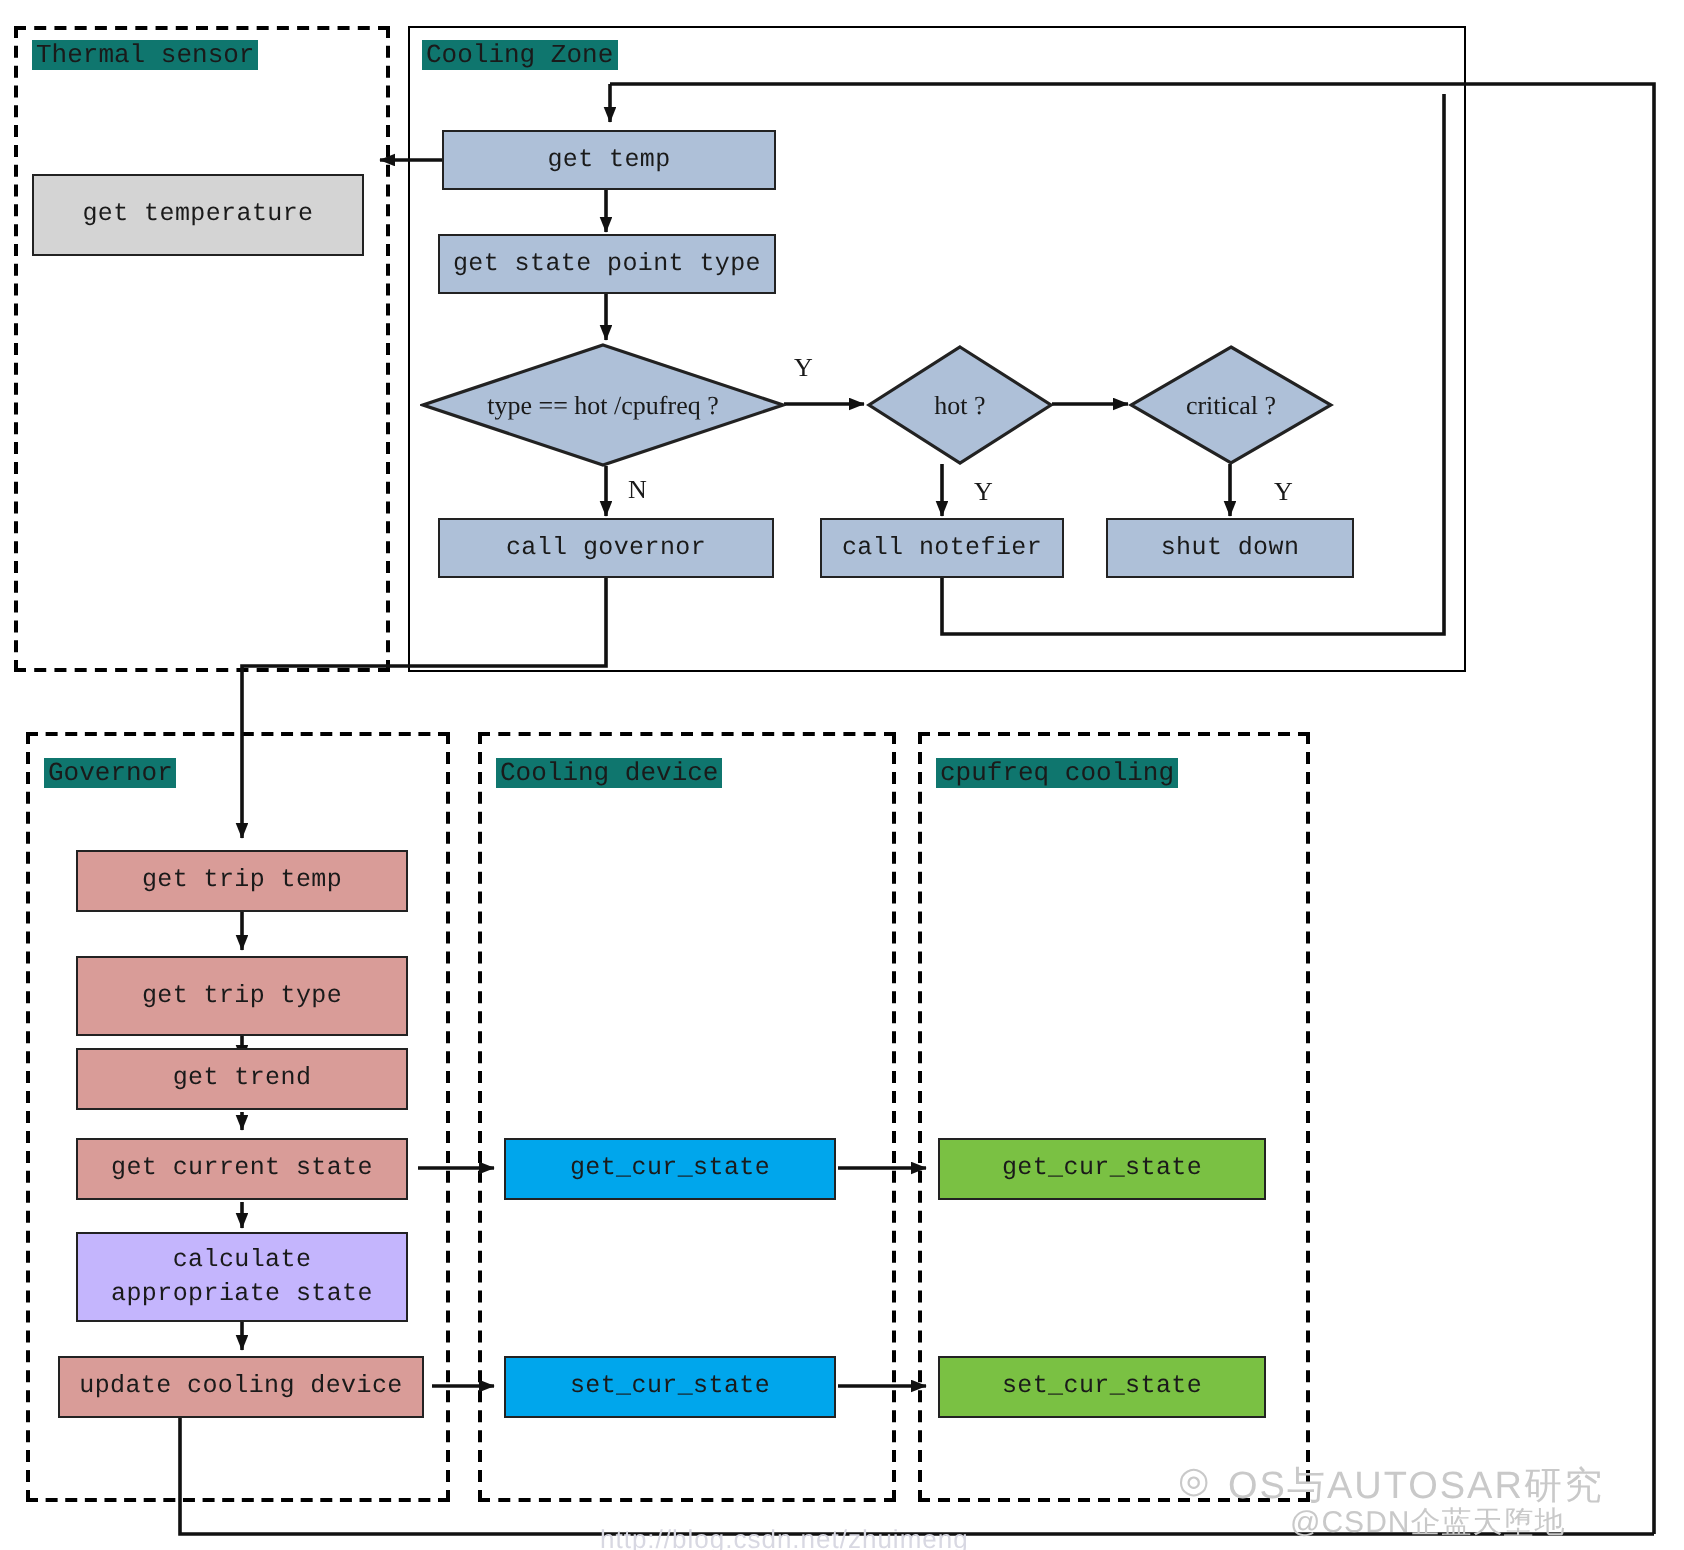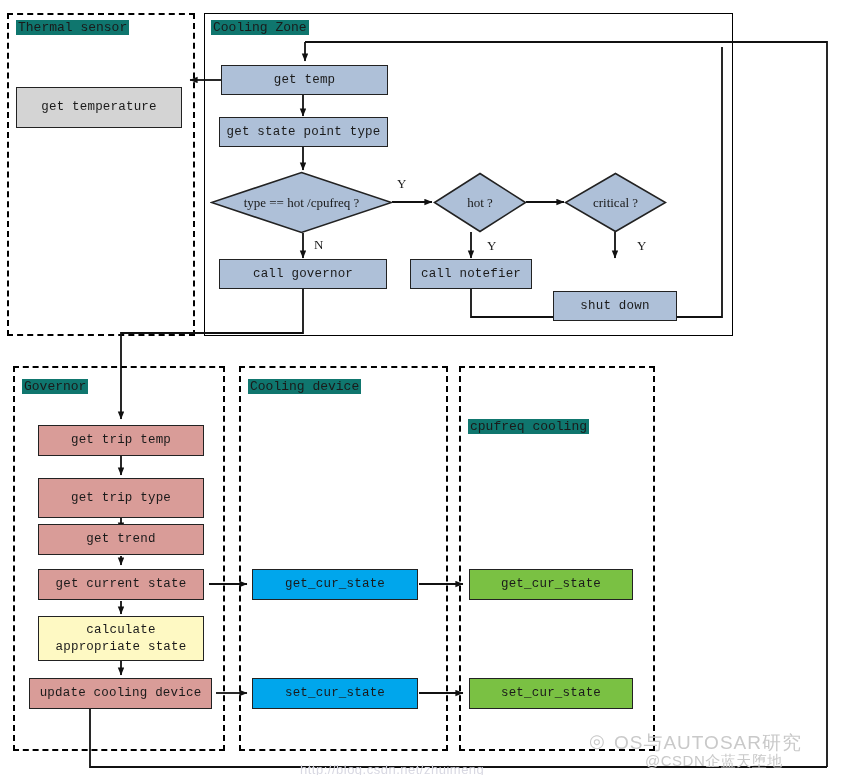--- a/index.html
+++ b/index.html
@@ -57,21 +57,21 @@
     text-align: center;
     font-family: "Liberation Mono", "DejaVu Sans Mono", monospace;
     font-size: 12.5px;
     line-height: 1.15;
     color: #1a1a1a;
     letter-spacing: 0.2px;
   }
   .node.grey   { background: #d4d4d4; }
   .node.blue   { background: #aec0d8; }
   .node.salmon { background: #d99c98; }
-  .node.yellow { background: #fef9c3; }
+  .node.yellow { background: #c4b5fd; }
   .node.cyan   { background: #00a6ec; }
   .node.green  { background: #7ac143; }
   .node.two-line { line-height: 1.3; }
   
   .diamond-wrap {
     position: absolute;
   }
   .diamond-label {
     position: absolute;
     left: 0; top: 0;
@@ -117,21 +117,21 @@
   <div class="panel-solid" style="left:204px; top:13px; width:529px; height:323px;"></div>
   <div class="panel-title" style="left:211px; top:20px;">Cooling Zone</div>
 
   <div class="panel" style="left:13px; top:366px; width:212px; height:385px;"></div>
   <div class="panel-title" style="left:22px; top:379px;">Governor</div>
 
   <div class="panel" style="left:239px; top:366px; width:209px; height:385px;"></div>
   <div class="panel-title" style="left:248px; top:379px;">Cooling device</div>
 
   <div class="panel" style="left:459px; top:366px; width:196px; height:385px;"></div>
-  <div class="panel-title" style="left:468px; top:379px;margin-top:40px;">cpufreq cooling</div>
+  <div class="panel-title" style="left:468px; top:379px;">cpufreq cooling</div>
 
   <svg class="layer" viewBox="0 0 842 775" preserveAspectRatio="none">
     <defs>
       <marker id="arrow" markerWidth="9" markerHeight="9" refX="7.6" refY="3.2" orient="auto" markerUnits="userSpaceOnUse">
         <path d="M0,0 L8,3.2 L0,6.4 z" fill="#111111"></path>
       </marker>
     </defs>
     <g stroke="#111111" stroke-width="1.8" fill="none">
 
       <path d="M827,767 L827,42 L305,42"></path>
@@ -204,21 +204,21 @@
     <svg width="103" height="61" viewBox="0 0 103 61">
       <polygon points="51.5,1.5 101.5,30.5 51.5,59.5 1.5,30.5" fill="#aec0d8" stroke="#222222" stroke-width="1.6"></polygon>
     </svg>
     <div class="diamond-label">critical ?</div>
   </div>
 
   <div class="node blue" style="left:219px; top:259px; width:168px; height:30px;">call governor</div>
 
   <div class="node blue" style="left:410px; top:259px; width:122px; height:30px;">call notefier</div>
 
-  <div class="node blue" style="left:553px; top:259px; width:124px; height:30px;margin-top:32px;">shut down</div>
+  <div class="node blue" style="left:553px; top:259px; width:124px; height:30px;">shut down</div>
 
   <div class="node salmon" style="left:38px; top:425px; width:166px; height:31px;">get trip temp</div>
 
   <div class="node salmon" style="left:38px; top:478px; width:166px; height:40px;">get trip type</div>
 
   <div class="node salmon" style="left:38px; top:524px; width:166px; height:31px;">get trend</div>
 
   <div class="node salmon" style="left:38px; top:569px; width:166px; height:31px;">get current state</div>
 
   <div class="node yellow two-line" style="left:38px; top:616px; width:166px; height:45px; flex-direction:column;">

